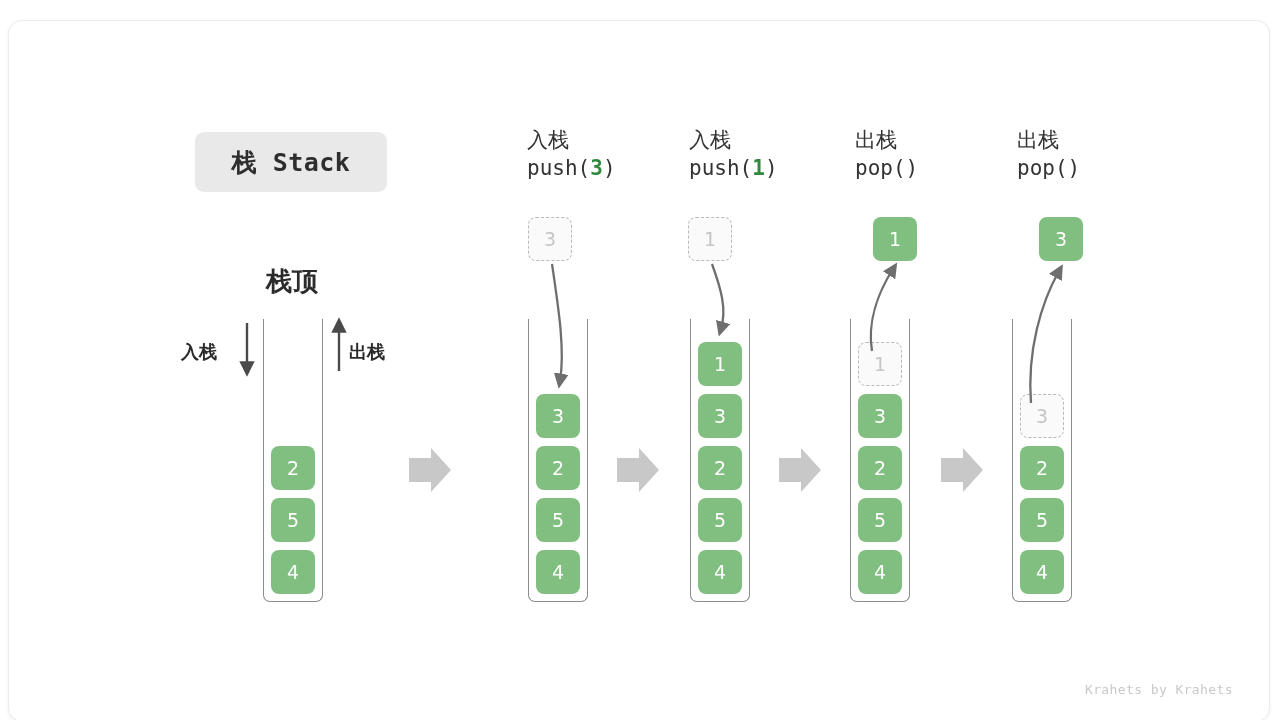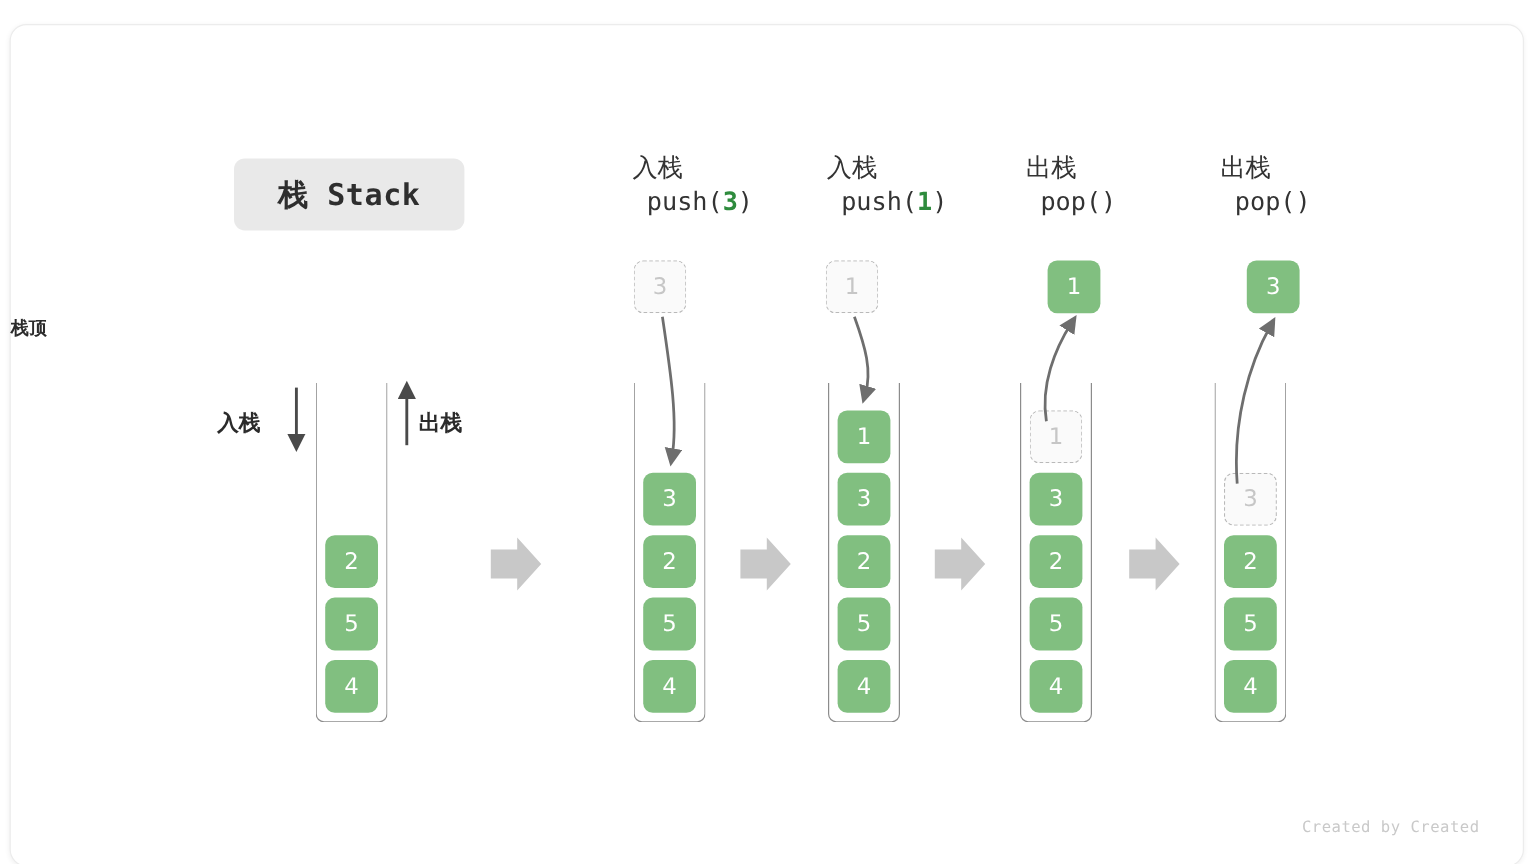--- a/index.html
+++ b/index.html
@@ -38,21 +38,21 @@
     letter-spacing: 0.5px;
   }
 
   
   .cjk-bold {
     font-family: "DejaVu Sans", "Liberation Sans", sans-serif;
     font-weight: bold; color: #2b2b2b;
   }
   #label-top {
     position: absolute; left: 0; top: 243px; width: 566px;
-    font-size: 15px;
+    text-align: center; font-size: 26px;
   }
   #label-bottom {
     position: absolute; left: 0; top: 612px; width: 566px;
     text-align: center; font-size: 19px;
   }
 
   
   #push-label {
     position: absolute; left: 172px; top: 319px;
     font-size: 18px;
@@ -69,21 +69,21 @@
     line-height: 1.32;
   }
   .col-head .cn {
     font-family: "DejaVu Sans", "Liberation Sans", sans-serif;
     font-size: 21px; color: #333333;
     display: block;
   }
   .col-head .code {
     font-family: "DejaVu Sans Mono", "Liberation Mono", monospace;
     font-size: 21px; color: #333333;
-    display: block; white-space: pre; margin-left: 12px;
+    display: block; white-space: pre;
   }
   .col-head .code .num { color: #2e8b3d; font-weight: bold; }
 
   
   .stack-box {
     position: absolute;
     border-left: 1.5px solid #8c8c8c;
     border-right: 1.5px solid #8c8c8c;
     border-bottom: 1.5px solid #8c8c8c;
     border-top: none;
@@ -234,16 +234,16 @@
         <path d="M608,437 L630,437 L630,427 L650,449 L630,471 L630,461 L608,461 z" fill="#c8c8c8"></path>
       </g>
       <g>
         <path d="M770,437 L792,437 L792,427 L812,449 L792,471 L792,461 L770,461 z" fill="#c8c8c8"></path>
       </g>
       <g>
         <path d="M932,437 L954,437 L954,427 L974,449 L954,471 L954,461 L932,461 z" fill="#c8c8c8"></path>
       </g>
     </svg>
 
-    <div id="credit">Created by Created</div>
+    <div id="credit">Krahets by Krahets</div>
 
   </div>
 </div>
 
 </body></html>

